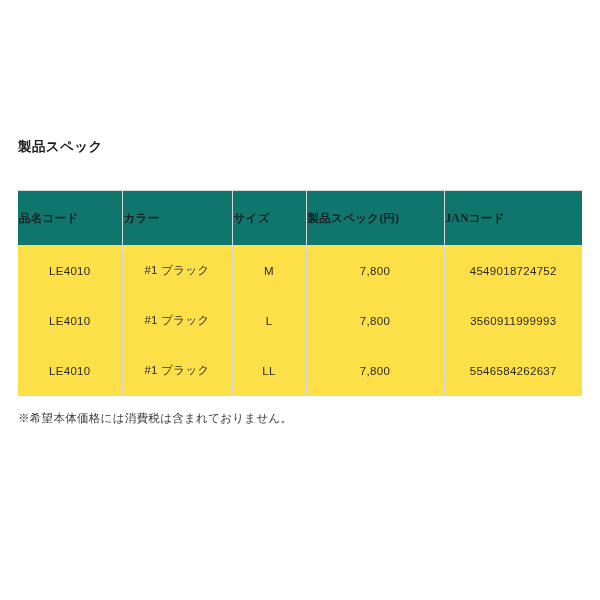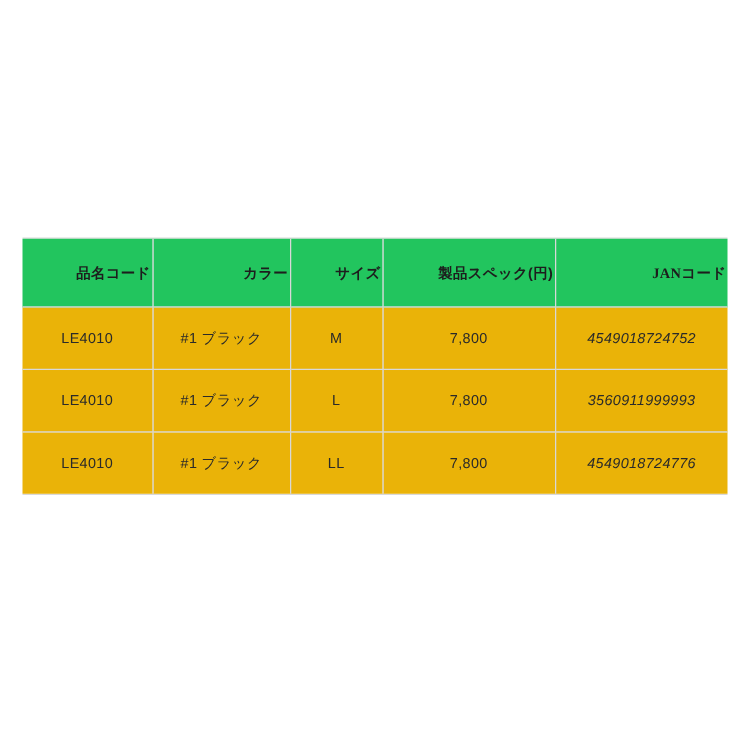--- a/index.html
+++ b/index.html
@@ -31,47 +31,46 @@
   }
   .spec-table {
     position: absolute;
     left: 18px;
     top: 190px;
     width: 564px;
     border-collapse: collapse;
     table-layout: fixed;
   }
   .spec-table th {
-    background: #22c55e;
+    background: #0f766e;
     font-size: 11.5px;
     font-weight: 700;
     color: #1d1d1d;
-    text-align: right;
+    text-align: left;
     height: 52px;
     border-right: 1px solid #d8d8d8;
     border-bottom: 1px solid #d8d8d8;
     letter-spacing: 0.3px;
   }
   .spec-table th:last-child {
     border-right: none;
     font-family: Liberation Serif, serif;
   }
   .spec-table td {
     font-size: 11.5px;
     color: #2a2a2a;
     text-align: center;
     height: 47px;
-    background: #eab308;
+    background: #fde047;
     border-right: 1px solid #d8d8d8;
     border-bottom: 1px solid #d8d8d8;
     letter-spacing: 0.3px;
   }
   .spec-table td:last-child {
     border-right: none;
-    font-style: italic;
   }
   .spec-table tr:last-child td {
     border-bottom: none;
   }
   .table-wrap {
     position: absolute;
     left: 18px;
     top: 190px;
     width: 564px;
     border-top: 1px solid #d8d8d8;
@@ -94,20 +93,21 @@
   .col-2 { width: 110px; }
   .col-3 { width: 74px; }
   .col-4 { width: 138px; }
   .col-5 { width: 138px; }
 </style>
 </head>
 <body>
 
 <div class="page">
 
+  <div class="section-title">製品スペック</div>
 
   <div class="table-wrap">
     <table class="spec-table">
       <colgroup>
         <col class="col-1">
         <col class="col-2">
         <col class="col-3">
         <col class="col-4">
         <col class="col-5">
       </colgroup>
@@ -133,20 +133,21 @@
           <td>#1 ブラック</td>
           <td>L</td>
           <td>7,800</td>
           <td>3560911999993</td>
         </tr>
         <tr>
           <td>LE4010</td>
           <td>#1 ブラック</td>
           <td>LL</td>
           <td>7,800</td>
-          <td>4549018724776</td>
+          <td>5546584262637</td>
         </tr>
       </tbody>
     </table>
   </div>
 
+  <div class="note">※希望本体価格には消費税は含まれておりません。</div>
 
 </div>
 
 </body></html>

